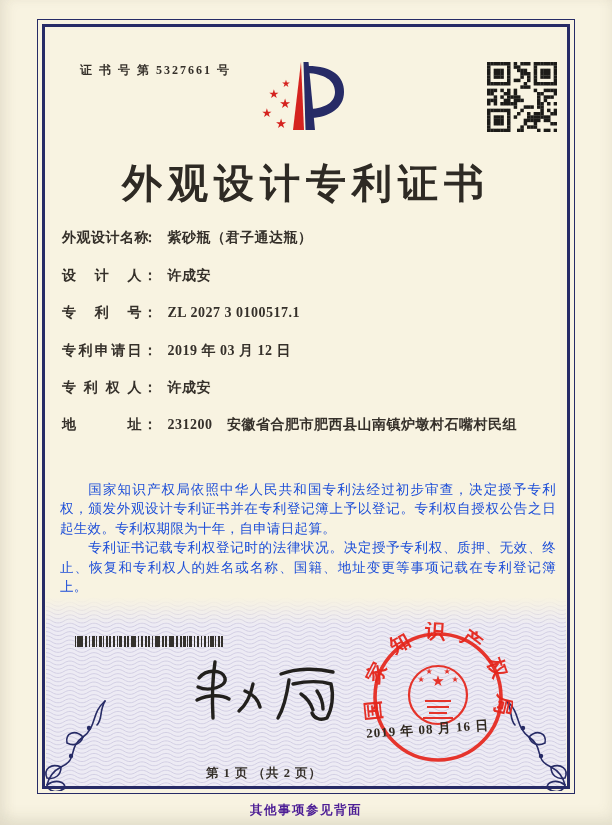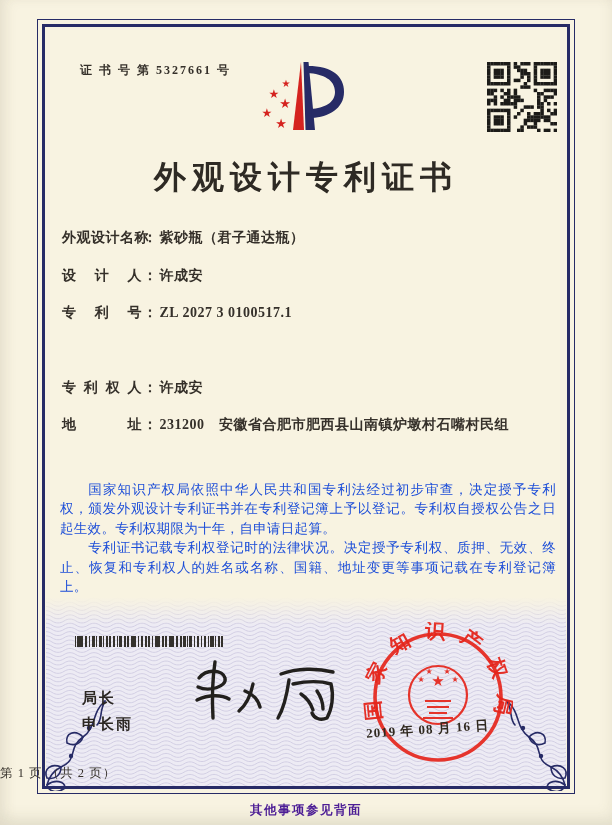--- a/index.html
+++ b/index.html
@@ -9,38 +9,38 @@
   *{margin:0;padding:0;box-sizing:border-box;}
   body{width:612px;height:825px;background:var(--paper);font-family:"Liberation Serif","DejaVu Serif",serif;color:var(--ink);overflow:hidden;}
   .page{position:relative;width:612px;height:825px;background:var(--paper);box-shadow:inset 0 -8px 14px rgba(90,85,60,.10), inset 8px 0 12px rgba(90,85,60,.05);}
   .frame-outer{position:absolute;left:37px;top:19px;width:538px;height:775px;border:1px solid var(--navy);}
   .frame-inner{position:absolute;left:42px;top:24px;width:528px;height:765px;border:3px solid var(--navy);}
   .band{position:absolute;left:46px;top:597px;width:520px;height:191px;background:var(--bandbg);overflow:hidden;}
   .band::before{content:'';position:absolute;left:0;top:0;right:0;height:28px;background:linear-gradient(var(--paper),rgba(248,243,225,0));z-index:2;}
   .cert-no{position:absolute;left:80px;top:62px;font-size:12px;font-weight:600;letter-spacing:2px;}
   .logo{position:absolute;left:252px;top:56px;}
   .qr{position:absolute;left:487px;top:62px;width:70px;height:70px;}
-  .title{position:absolute;left:0;top:156px;width:612px;text-align:center;font-size:32px;font-weight:700;letter-spacing:6px;color:#2e2a24;}
+  .title{position:absolute;left:0;top:156px;width:612px;text-align:center;font-size:40px;font-weight:700;letter-spacing:6px;color:#2e2a24;}
   .row{position:absolute;left:62px;width:500px;font-size:14px;font-weight:600;letter-spacing:.5px;white-space:nowrap;}
   .lbl{display:inline-block;width:80px;text-align:justify;text-align-last:justify;vertical-align:bottom;}
   .colon{margin:0 2px 0 1px;}
-  .val{margin-left:0;}
+  .val{margin-left:8px;}
   .pair2{position:absolute;left:241px;top:0;}
   .paras{position:absolute;left:60px;top:480px;width:496px;font-size:13.5px;line-height:19.4px;font-weight:500;text-align:justify;letter-spacing:.3px;color:#1d4ed8;}
   .paras p{text-indent:2.1em;}
   .barcode{position:absolute;left:75px;top:636px;width:148px;height:11px;
     background:
       repeating-linear-gradient(90deg,#35322d 0 1.5px,transparent 1.5px 3.5px),
       repeating-linear-gradient(90deg,transparent 0 2px,#35322d 2px 3px,transparent 3px 8px),
       repeating-linear-gradient(90deg,transparent 0 5px,#35322d 5px 7px,transparent 7px 13px);}
   .director{position:absolute;left:82px;top:685px;font-size:15px;font-weight:700;line-height:26px;letter-spacing:2px;color:#2c2823;}
   .signature{position:absolute;left:185px;top:648px;}
   .seal{position:absolute;left:363px;top:622px;}
   .seal-date{position:absolute;left:366px;top:720px;width:140px;font-size:13px;font-weight:600;letter-spacing:1px;color:#30291f;transform:rotate(-4deg);}
-  .page-info{position:absolute;left:0;top:765px;width:528px;text-align:left;font-size:12.5px;font-weight:400;letter-spacing:1px;}
+  .page-info{position:absolute;left:0;top:765px;width:528px;text-align:center;font-size:12.5px;font-weight:700;letter-spacing:1px;}
   .back-note{position:absolute;left:0;top:802px;width:612px;text-align:center;font-size:12.5px;font-weight:600;letter-spacing:1.5px;color:#4c1d95;}
   .flourish{position:absolute;}
   .fl-left{left:39px;top:699px;}
   .fl-right{left:503px;top:699px;transform:scaleX(-1);}
 </style>
 </head>
 <body>
 
 <div class="page">
 
@@ -312,39 +312,38 @@
 
   <div class="row" style="top:229px">
     <span class="lbl">外观设计名称</span><span class="colon">：</span><span class="val">紫砂瓶（君子通达瓶）</span>
   </div>
   <div class="row" style="top:267px">
     <span class="lbl">设计人</span><span class="colon">：</span><span class="val">许成安</span>
   </div>
   <div class="row" style="top:304px">
     <span class="lbl">专利号</span><span class="colon">：</span><span class="val">ZL 2027 3 0100517.1</span>
   </div>
+  <div class="row" style="top:342px">
+    <span class="lbl">专利申请日</span><span class="colon">：</span><span class="val">2019 年 03 月 12 日</span>
+  </div>
   <div class="row" style="top:379px">
     <span class="lbl">专利权人</span><span class="colon">：</span><span class="val">许成安</span>
   </div>
   <div class="row" style="top:416px">
     <span class="lbl">地址</span><span class="colon">：</span><span class="val">231200　安徽省合肥市肥西县山南镇炉墩村石嘴村民组</span>
   </div>
 
 
   <div class="paras">
     <p>国家知识产权局依照中华人民共和国专利法经过初步审查，决定授予专利权，颁发外观设计专利证书并在专利登记簿上予以登记。专利权自授权公告之日起生效。专利权期限为十年，自申请日起算。</p>
     <p>专利证书记载专利权登记时的法律状况。决定授予专利权、质押、无效、终止、恢复和专利权人的姓名或名称、国籍、地址变更等事项记载在专利登记簿上。</p>
   </div>
 
   <div class="barcode"></div>
 
-  <div class="director">
-    <div>局长</div>
-    <div>申长雨</div>
-  </div>
 
   <svg class="signature" width="165" height="85" viewBox="0 0 165 85">
     <g fill="none" stroke="#22201d" stroke-width="3.4" stroke-linecap="round">
       <path d="M30,14 C27,34 27,52 28,70"></path>
       <path d="M14,30 C22,20 38,22 40,30 C42,39 24,44 13,39"></path>
       <path d="M12,52 C24,46 38,47 44,51"></path>
       <path d="M68,36 C66,46 61,57 54,63"></path>
       <path d="M60,43 C68,46 73,52 75,59"></path>
       <path d="M96,26 C112,20 132,20 148,24"></path>
       <path d="M104,32 C102,46 99,60 93,70"></path>

